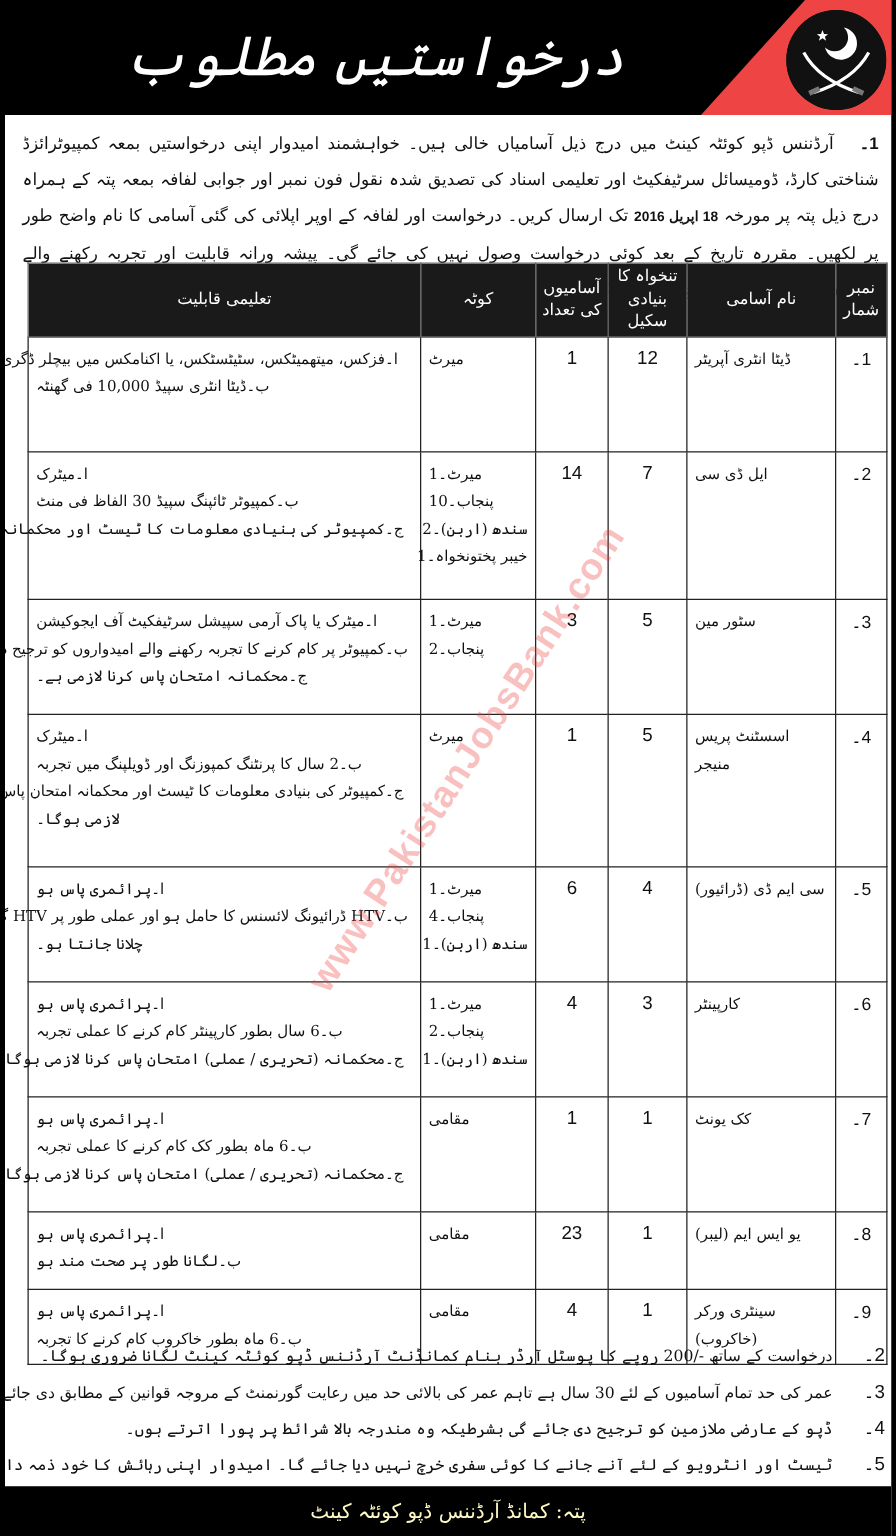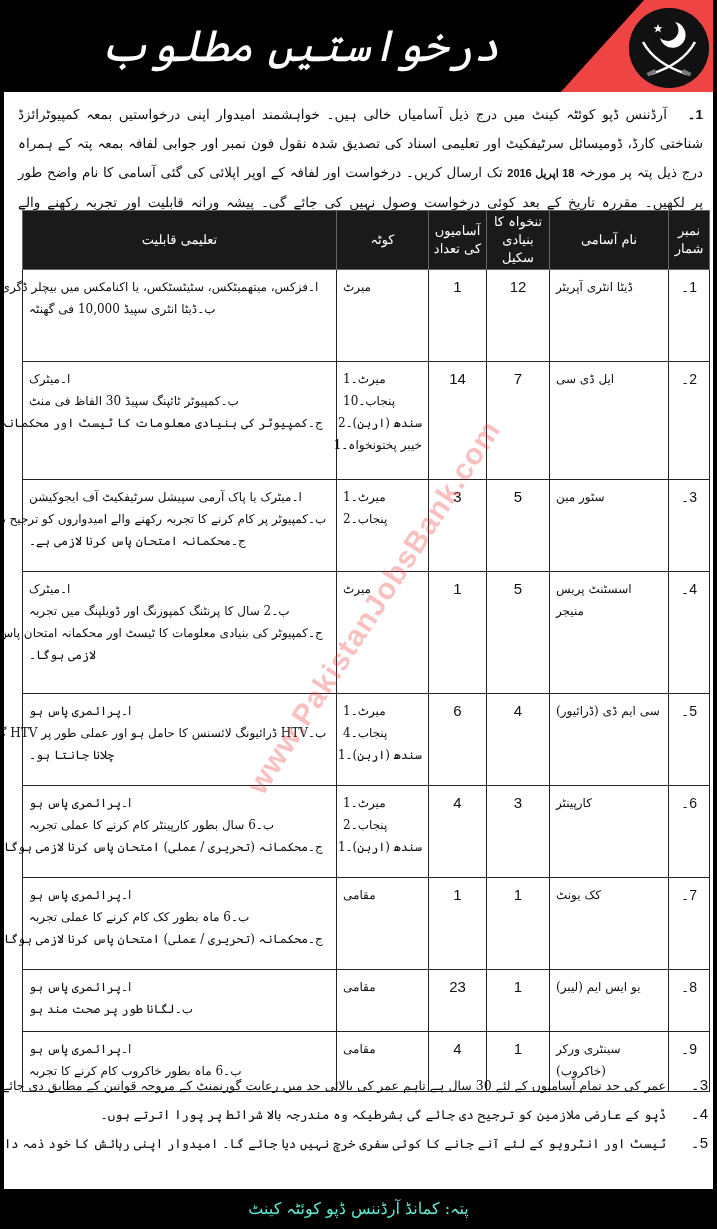--- a/index.html
+++ b/index.html
@@ -61,21 +61,21 @@
     .notes {
       position: absolute; left: 14px; top: 1070px; width: 690px; direction: rtl;
       font-family: "DejaVu Serif", serif; font-size: 12.5px;
     }
     .note { height: 29px; line-height: 29px; white-space: nowrap; }
     .note .n { display: inline-block; width: 38px; font-family: "Liberation Sans", sans-serif; font-size: 15px; }
 
     
     .footer {
       position: absolute; left: 0; top: 1189px; width: 709px; height: 40px; background: #000;
-      color: #5eead4; text-align: center; line-height: 40px; direction: rtl;
+      color: #fef9c3; text-align: center; line-height: 40px; direction: rtl;
       font-family: "DejaVu Serif", serif; font-size: 16px;
     }
 
     
     .watermark {
       position: absolute; left: 110px; top: 590px; width: 520px; text-align: center;
       transform: rotate(-57deg); color: rgba(235, 60, 60, 0.32);
       font-family: "Liberation Sans", sans-serif; font-size: 30px; font-weight: bold;
       pointer-events: none; letter-spacing: 1px;
     }
@@ -261,20 +261,24 @@
           <td class="">
             <span class="line"><span class="lbl">ا۔</span><span>پرائمری پاس ہو</span></span>
             <span class="line"><span class="lbl">ب۔</span><span>6 ماہ بطور خاکروب کام کرنے کا تجربہ</span></span>
           </td>
         </tr>
       </tbody>
   </table>
 
   <div class="notes">
     <div class="note">
+      <span class="n">2۔</span>
+      <span>درخواست کے ساتھ -/200 روپے کا پوسٹل آرڈر بنام کمانڈنٹ آرڈننس ڈپو کوئٹہ کینٹ لگانا ضروری ہوگا۔</span>
+    </div>
+    <div class="note">
       <span class="n">3۔</span>
       <span>عمر کی حد تمام آسامیوں کے لئے 30 سال ہے تاہم عمر کی بالائی حد میں رعایت گورنمنٹ کے مروجہ قوانین کے مطابق دی جائے گی۔</span>
     </div>
     <div class="note">
       <span class="n">4۔</span>
       <span>ڈپو کے عارضی ملازمین کو ترجیح دی جائے گی بشرطیکہ وہ مندرجہ بالا شرائط پر پورا اترتے ہوں۔</span>
     </div>
     <div class="note">
       <span class="n">5۔</span>
       <span>ٹیسٹ اور انٹرویو کے لئے آنے جانے کا کوئی سفری خرچ نہیں دیا جائے گا۔ امیدوار اپنی رہائش کا خود ذمہ دار ہوگا۔</span>

